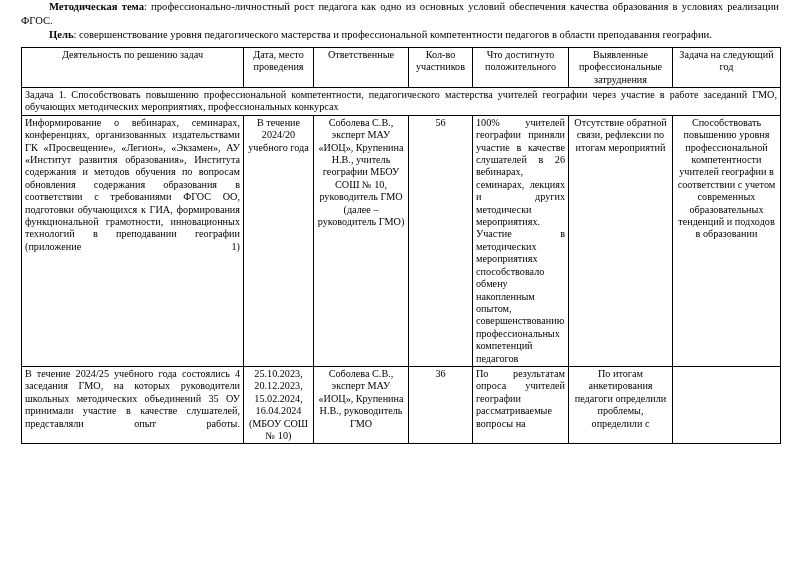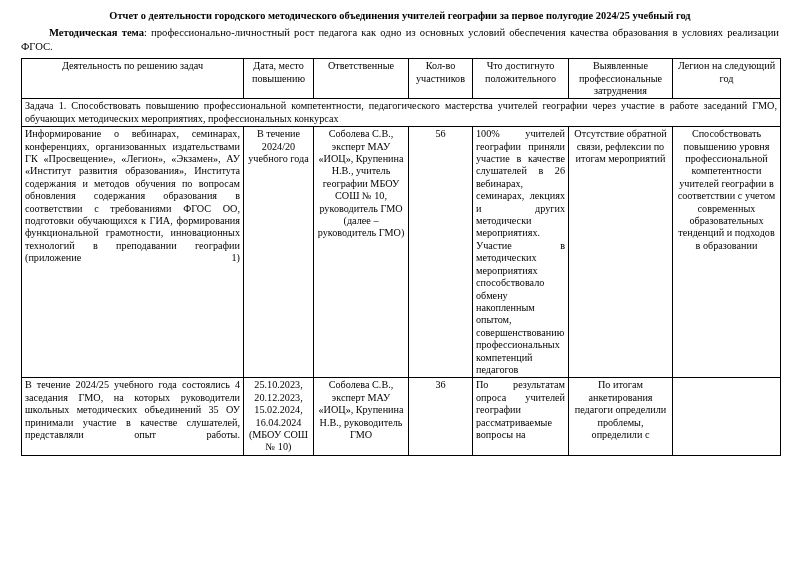--- a/index.html
+++ b/index.html
@@ -72,44 +72,44 @@
   col.w4 { width: 64px; }
   col.w5 { width: 96px; }
   col.w6 { width: 104px; }
   col.w7 { width: 108px; }
 </style>
 </head>
 <body>
 
 <div class="page">
 
-  <div class="doc-title">Отчет о деятельности городского методического объединения учителей географии за первое полугодие 2024/25 учебный год</div>
 
   <div class="para"><span class="lead">Методическая тема</span><span>: профессионально-личностный рост педагога как одно из основных условий обеспечения качества образования в условиях реализации ФГОС.</span></div>
 
+  <div class="para"><span class="lead">Цель</span><span>: совершенствование уровня педагогического мастерства и профессиональной компетентности педагогов в области преподавания географии.</span></div>
 
   <table class="report">
     <colgroup>
       <col class="w1">
         <col class="w2">
         <col class="w3">
         <col class="w4">
         <col class="w5">
         <col class="w6">
         <col class="w7">
     </colgroup>
     <thead>
       <tr>
         <th>Деятельность по решению задач</th>
-        <th>Дата, место повышению</th>
+        <th>Дата, место проведения</th>
         <th>Ответственные</th>
         <th>Кол-во участников</th>
         <th>Что достигнуто положительного</th>
         <th>Выявленные профессиональные затруднения</th>
-        <th>Легион на следующий год</th>
+        <th>Задача на следующий год</th>
       </tr>
     </thead>
     <tbody>
       <tr class="task-row">
         <td colspan="7">Задача 1. Способствовать повышению профессиональной компетентности, педагогического мастерства учителей географии через участие в работе заседаний ГМО, обучающих методических мероприятиях, профессиональных конкурсах</td>
       </tr>
       <tr>
         <td class="c1">Информирование о вебинарах, семинарах, конференциях, организованных издательствами ГК «Просвещение», «Легион», «Экзамен», АУ «Институт развития образования», Института содержания и методов обучения по вопросам обновления содержания образования в соответствии с требованиями ФГОС ОО, подготовки обучающихся к ГИА, формирования функциональной грамотности, инновационных технологий в преподавании географии (приложение 1)</td>
         <td class="ctr">В течение 2024/20 учебного года</td>
         <td class="ctr">Соболева С.В., эксперт МАУ «ИОЦ», Крупенина Н.В., учитель географии МБОУ СОШ № 10, руководитель ГМО (далее – руководитель ГМО)</td>

